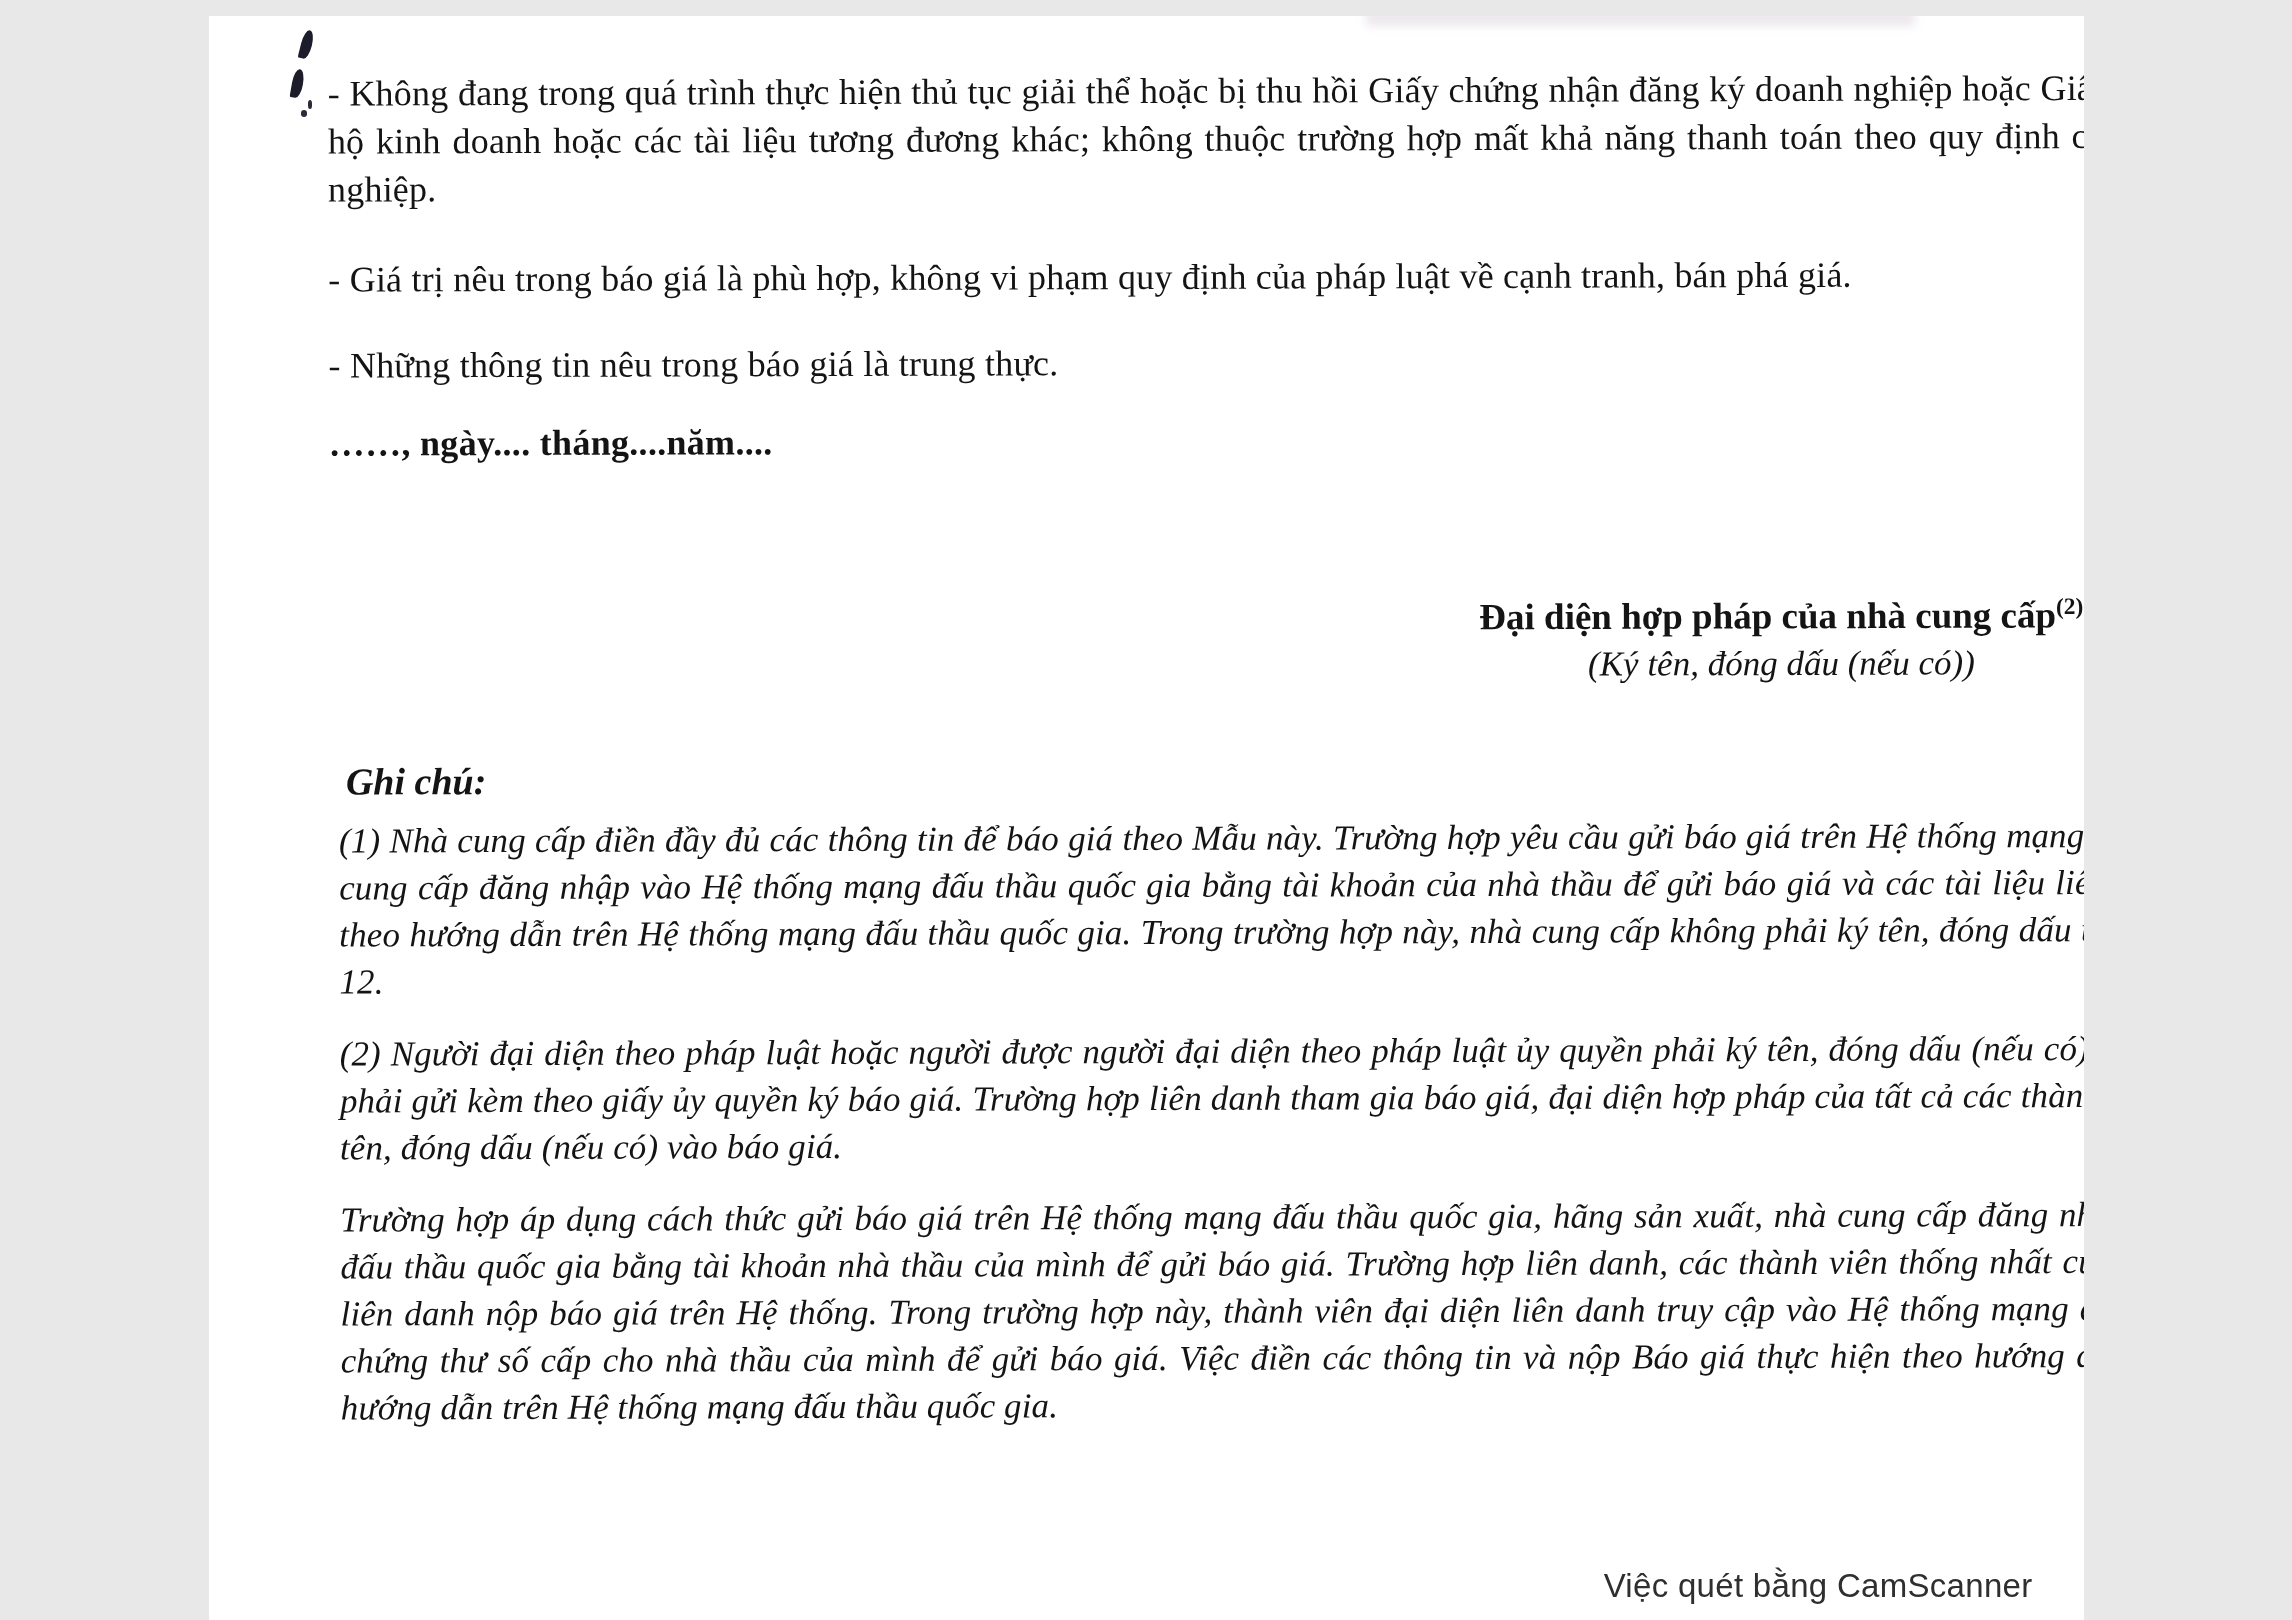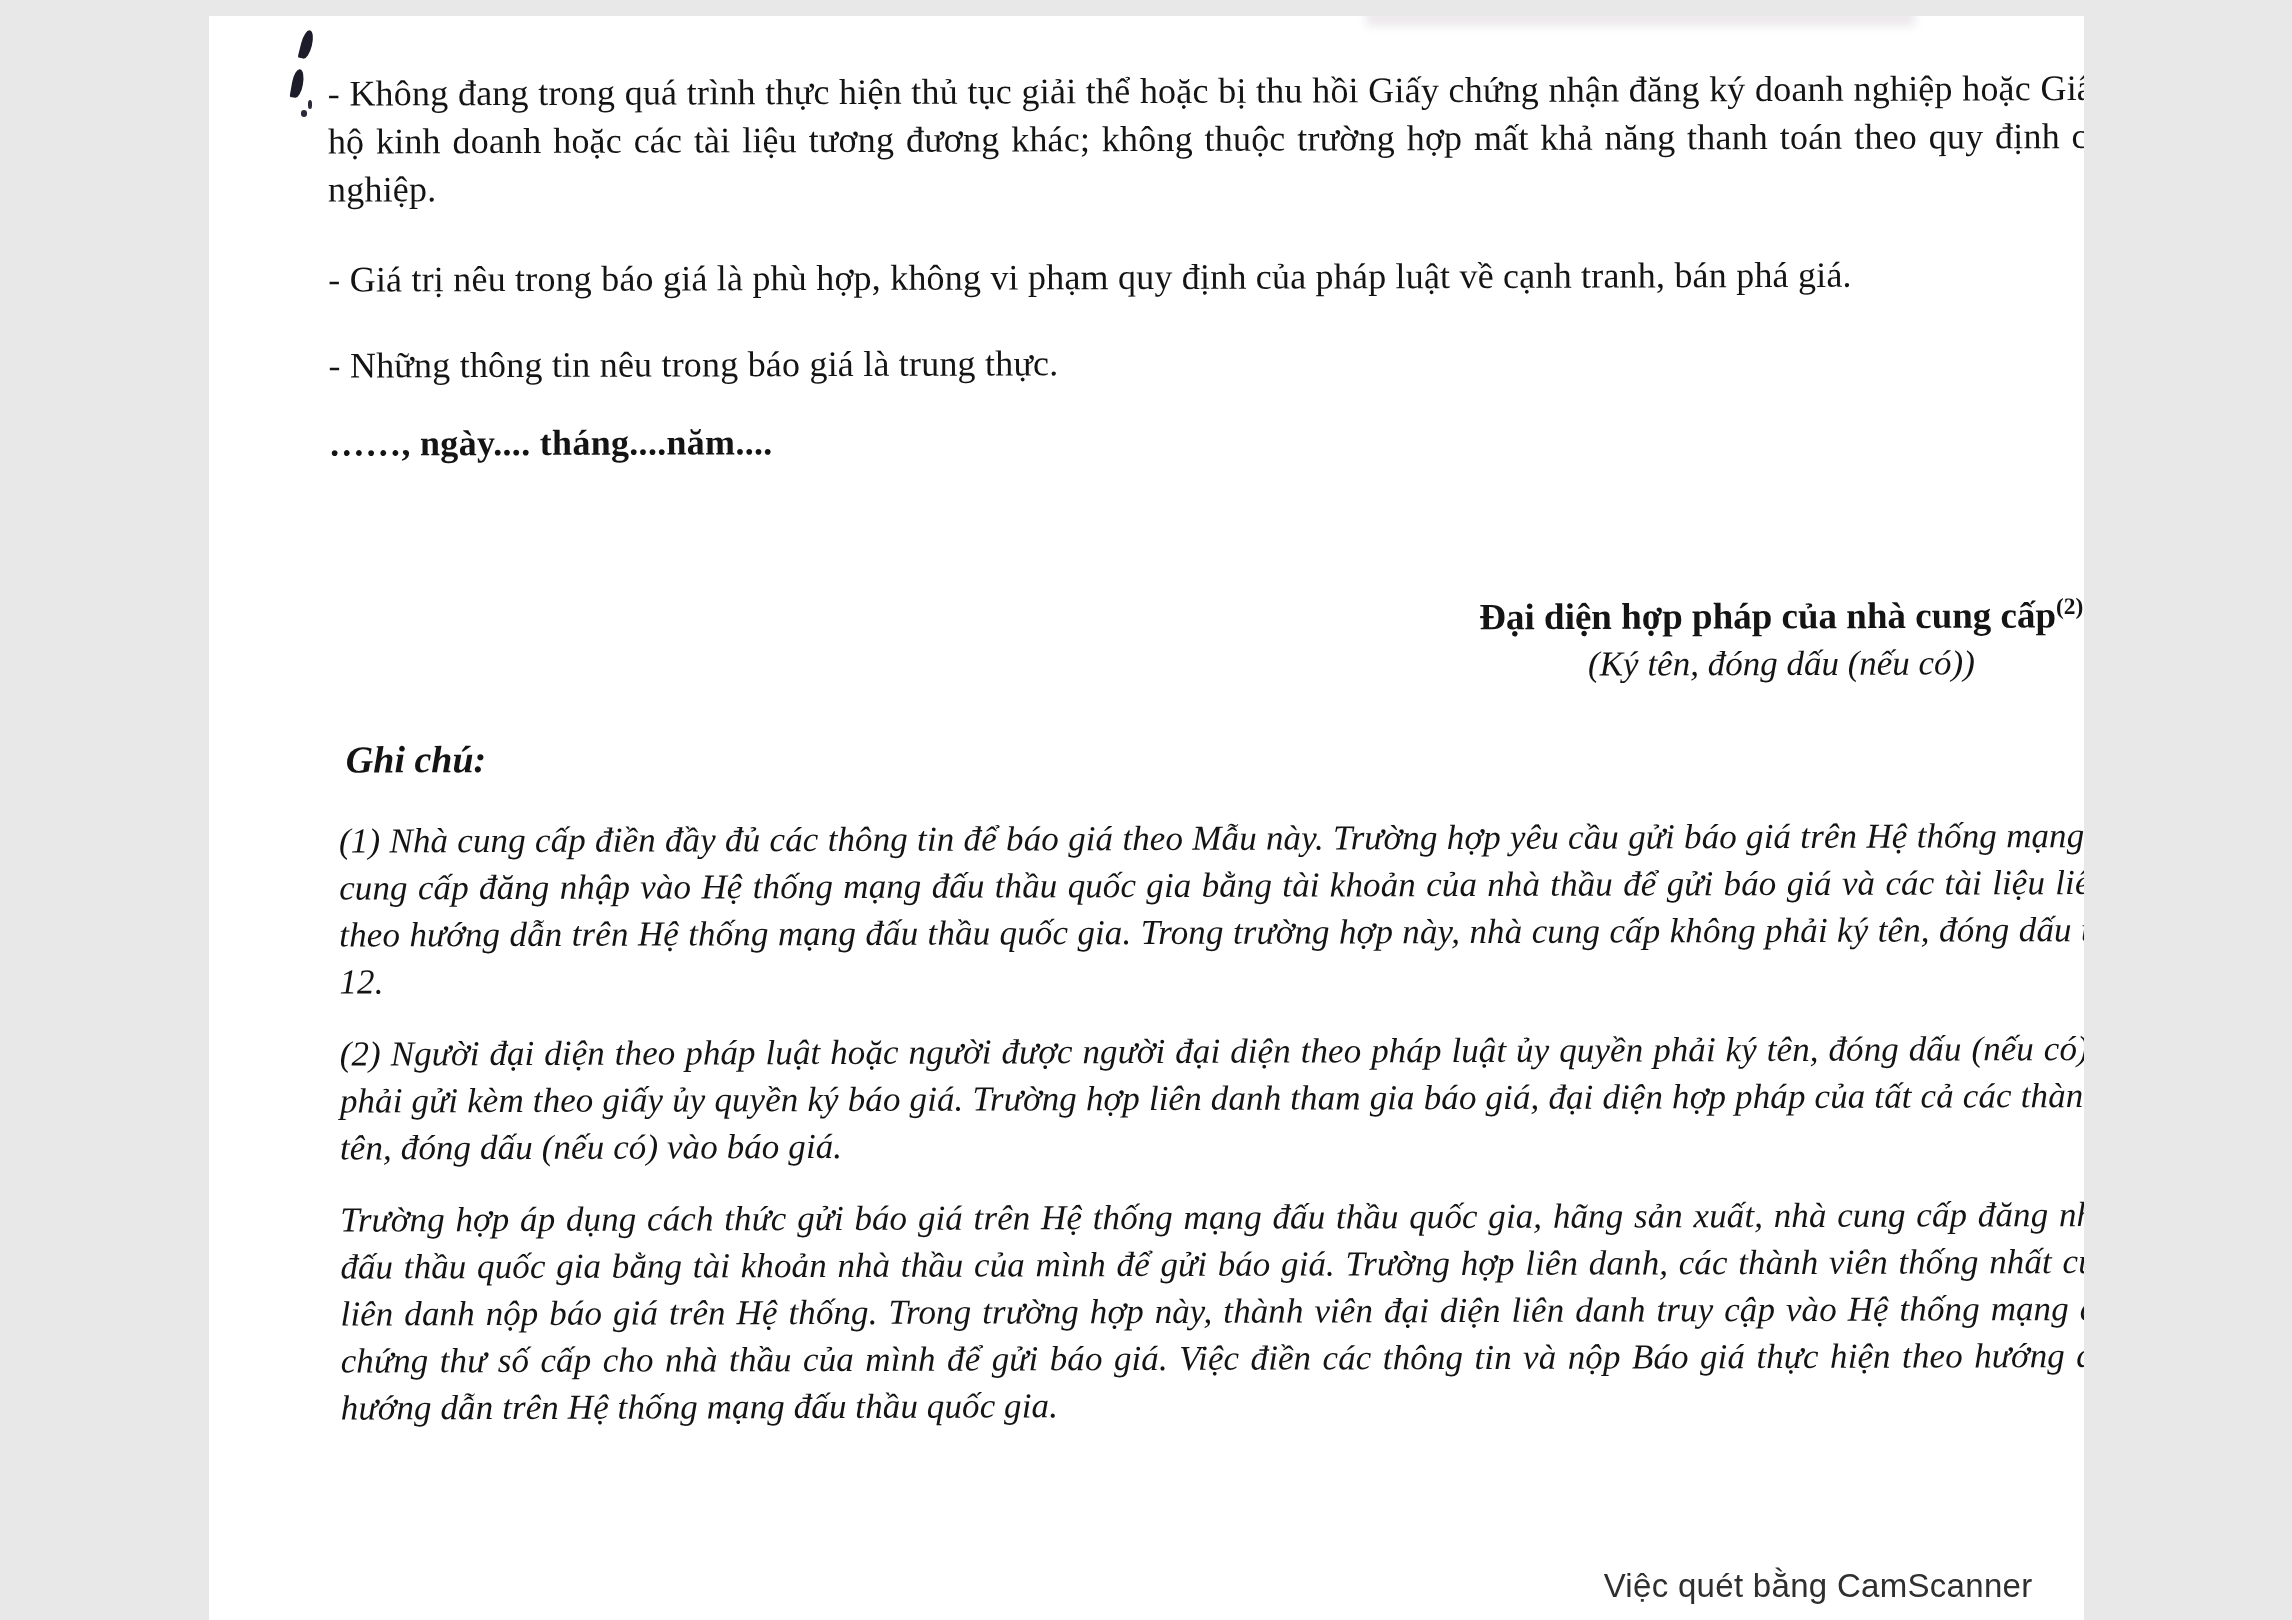--- a/index.html
+++ b/index.html
@@ -55,21 +55,21 @@
   .sig-title sup { font-size: 23.5px; font-weight: bold; }
   .sig-sub {
     font-size: 35px;
     font-style: italic;
     line-height: 43px;
     margin-top: 3.9px;
   }
   .notes-heading {
     position: absolute;
     left: 137px;
-    top: 719px;
+    top: 741px;
     font-size: 38px;
     font-weight: bold;
     font-style: italic;
   }
   .note {
     position: absolute;
     left: 130px;
     width: 2082px;
     font-size: 35px;
     font-style: italic;

